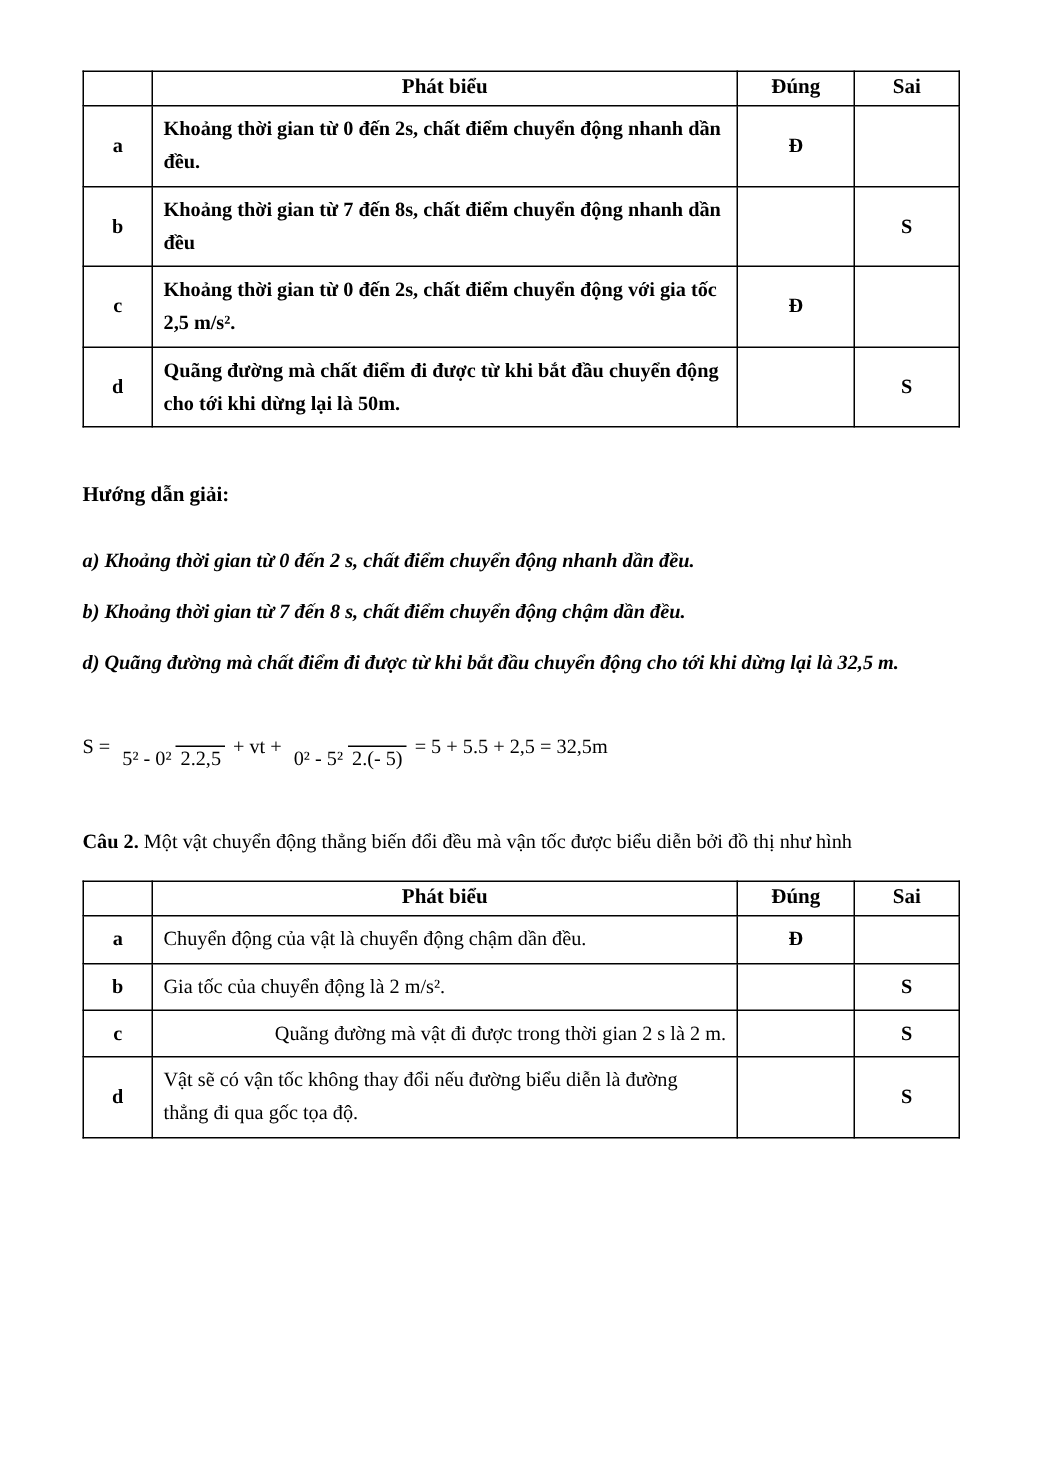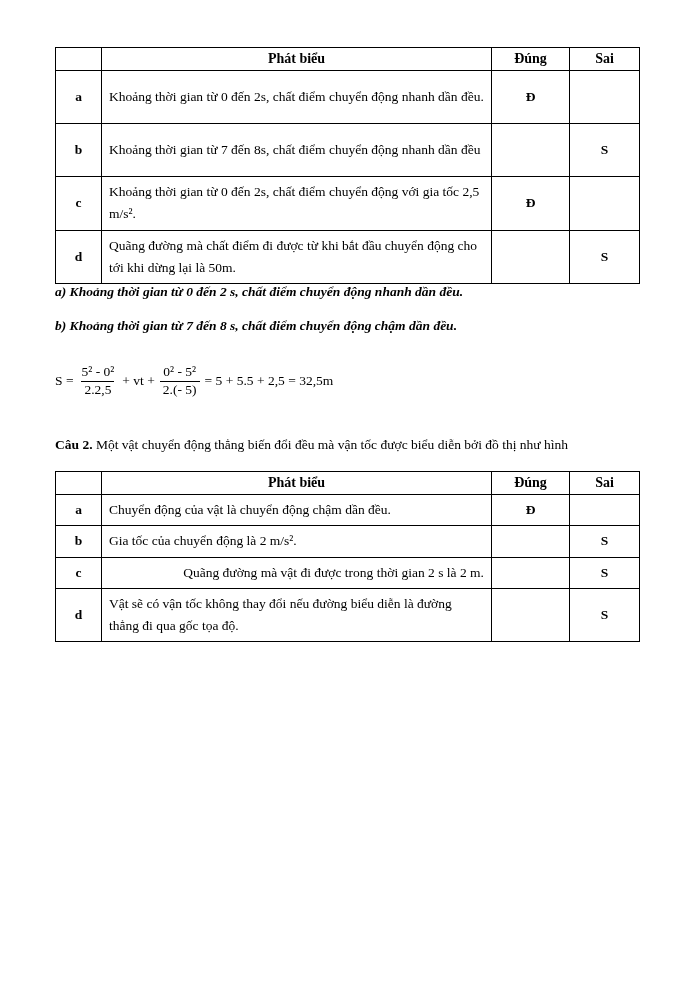--- a/index.html
+++ b/index.html
@@ -13,29 +13,29 @@
   table.tf { border-collapse:collapse; width:100%; table-layout:fixed; }
   table.tf td, table.tf th { border:1px solid #000; vertical-align:middle; }
   col.c-label { width:46px; }
   col.c-dung  { width:78px; }
   col.c-sai   { width:70px; }
   th.hdr { font-weight:bold; text-align:center; padding:3px 2px; font-size:14px; }
   td.rlabel { font-weight:bold; text-align:center; }
   td.stmt { padding:4px 7px; line-height:1.65; text-align:left; }
   td.stmt.center { text-align:right; }
   td.mark { font-weight:bold; text-align:center; }
-  table.t1 td.stmt { height:44px; }
+  table.t1 td.stmt { height:44px;font-weight:bold; }
   table.t2 td.stmt { height:20px;margin-left:40px; }
   table.t2 tr.tall td.stmt { height:44px; }
 
   .sol-heading { font-weight:bold; margin:38px 0 27px 0; font-size:14px; }
   .sol-line { font-style:italic; margin:0 0 18px 0;font-weight:bold; }
 
   .formula { margin:30px 0 0 0; display:flex; align-items:center; gap:5px; }
-  .frac { display:inline-flex; flex-direction:column; align-items:center; text-align:center; line-height:1.25; }
+  .frac { display:inline-flex; flex-direction:row; align-items:center; text-align:center; line-height:1.25;margin-top:17px; }
   .frac .den { border-top:1px solid #000; padding:0 3px; }
   .frac .num { padding:0 3px; }
 
   .q2 { margin:36px 0 0 0; line-height:1.5; text-align:justify; }
   .q2 .qlabel { font-weight:bold; }
 
   .graph-wrap { margin:16px 0 0 168px; }
   .glabel { font-style:italic; font-size:15px; font-family:"Liberation Serif", serif; }
   .gtick  { font-size:14px; font-family:"Liberation Serif", serif; }
   .gitalic{ font-style:italic; }
@@ -81,22 +81,24 @@
     </tr>
     <tr>
       <td class="rlabel">d</td>
       <td class="stmt">Quãng đường mà chất điểm đi được từ khi bắt đầu chuyển động cho tới khi dừng lại là 50m.</td>
       <td class="mark"></td>
       <td class="mark">S</td>
     </tr>
   </tbody>
     </table>
 
+  <div class="sol-heading">Hướng dẫn giải:</div>
   <div class="sol-line">a) Khoảng thời gian từ 0 đến 2 s, chất điểm chuyển động nhanh dần đều.</div>
   <div class="sol-line">b) Khoảng thời gian từ 7 đến 8 s, chất điểm chuyển động chậm dần đều.</div>
+  <div class="sol-line">d) Quãng đường mà chất điểm đi được từ khi bắt đầu chuyển động cho tới khi dừng lại là 32,5 m.</div>
 
   <div class="formula">
     <span>S =</span>
     <span class="frac">
       <span class="num">5² - 0²</span>
       <span class="den">2.2,5</span>
     </span>
     <span>+ vt +</span>
     <span class="frac">
       <span class="num">0² - 5²</span>

